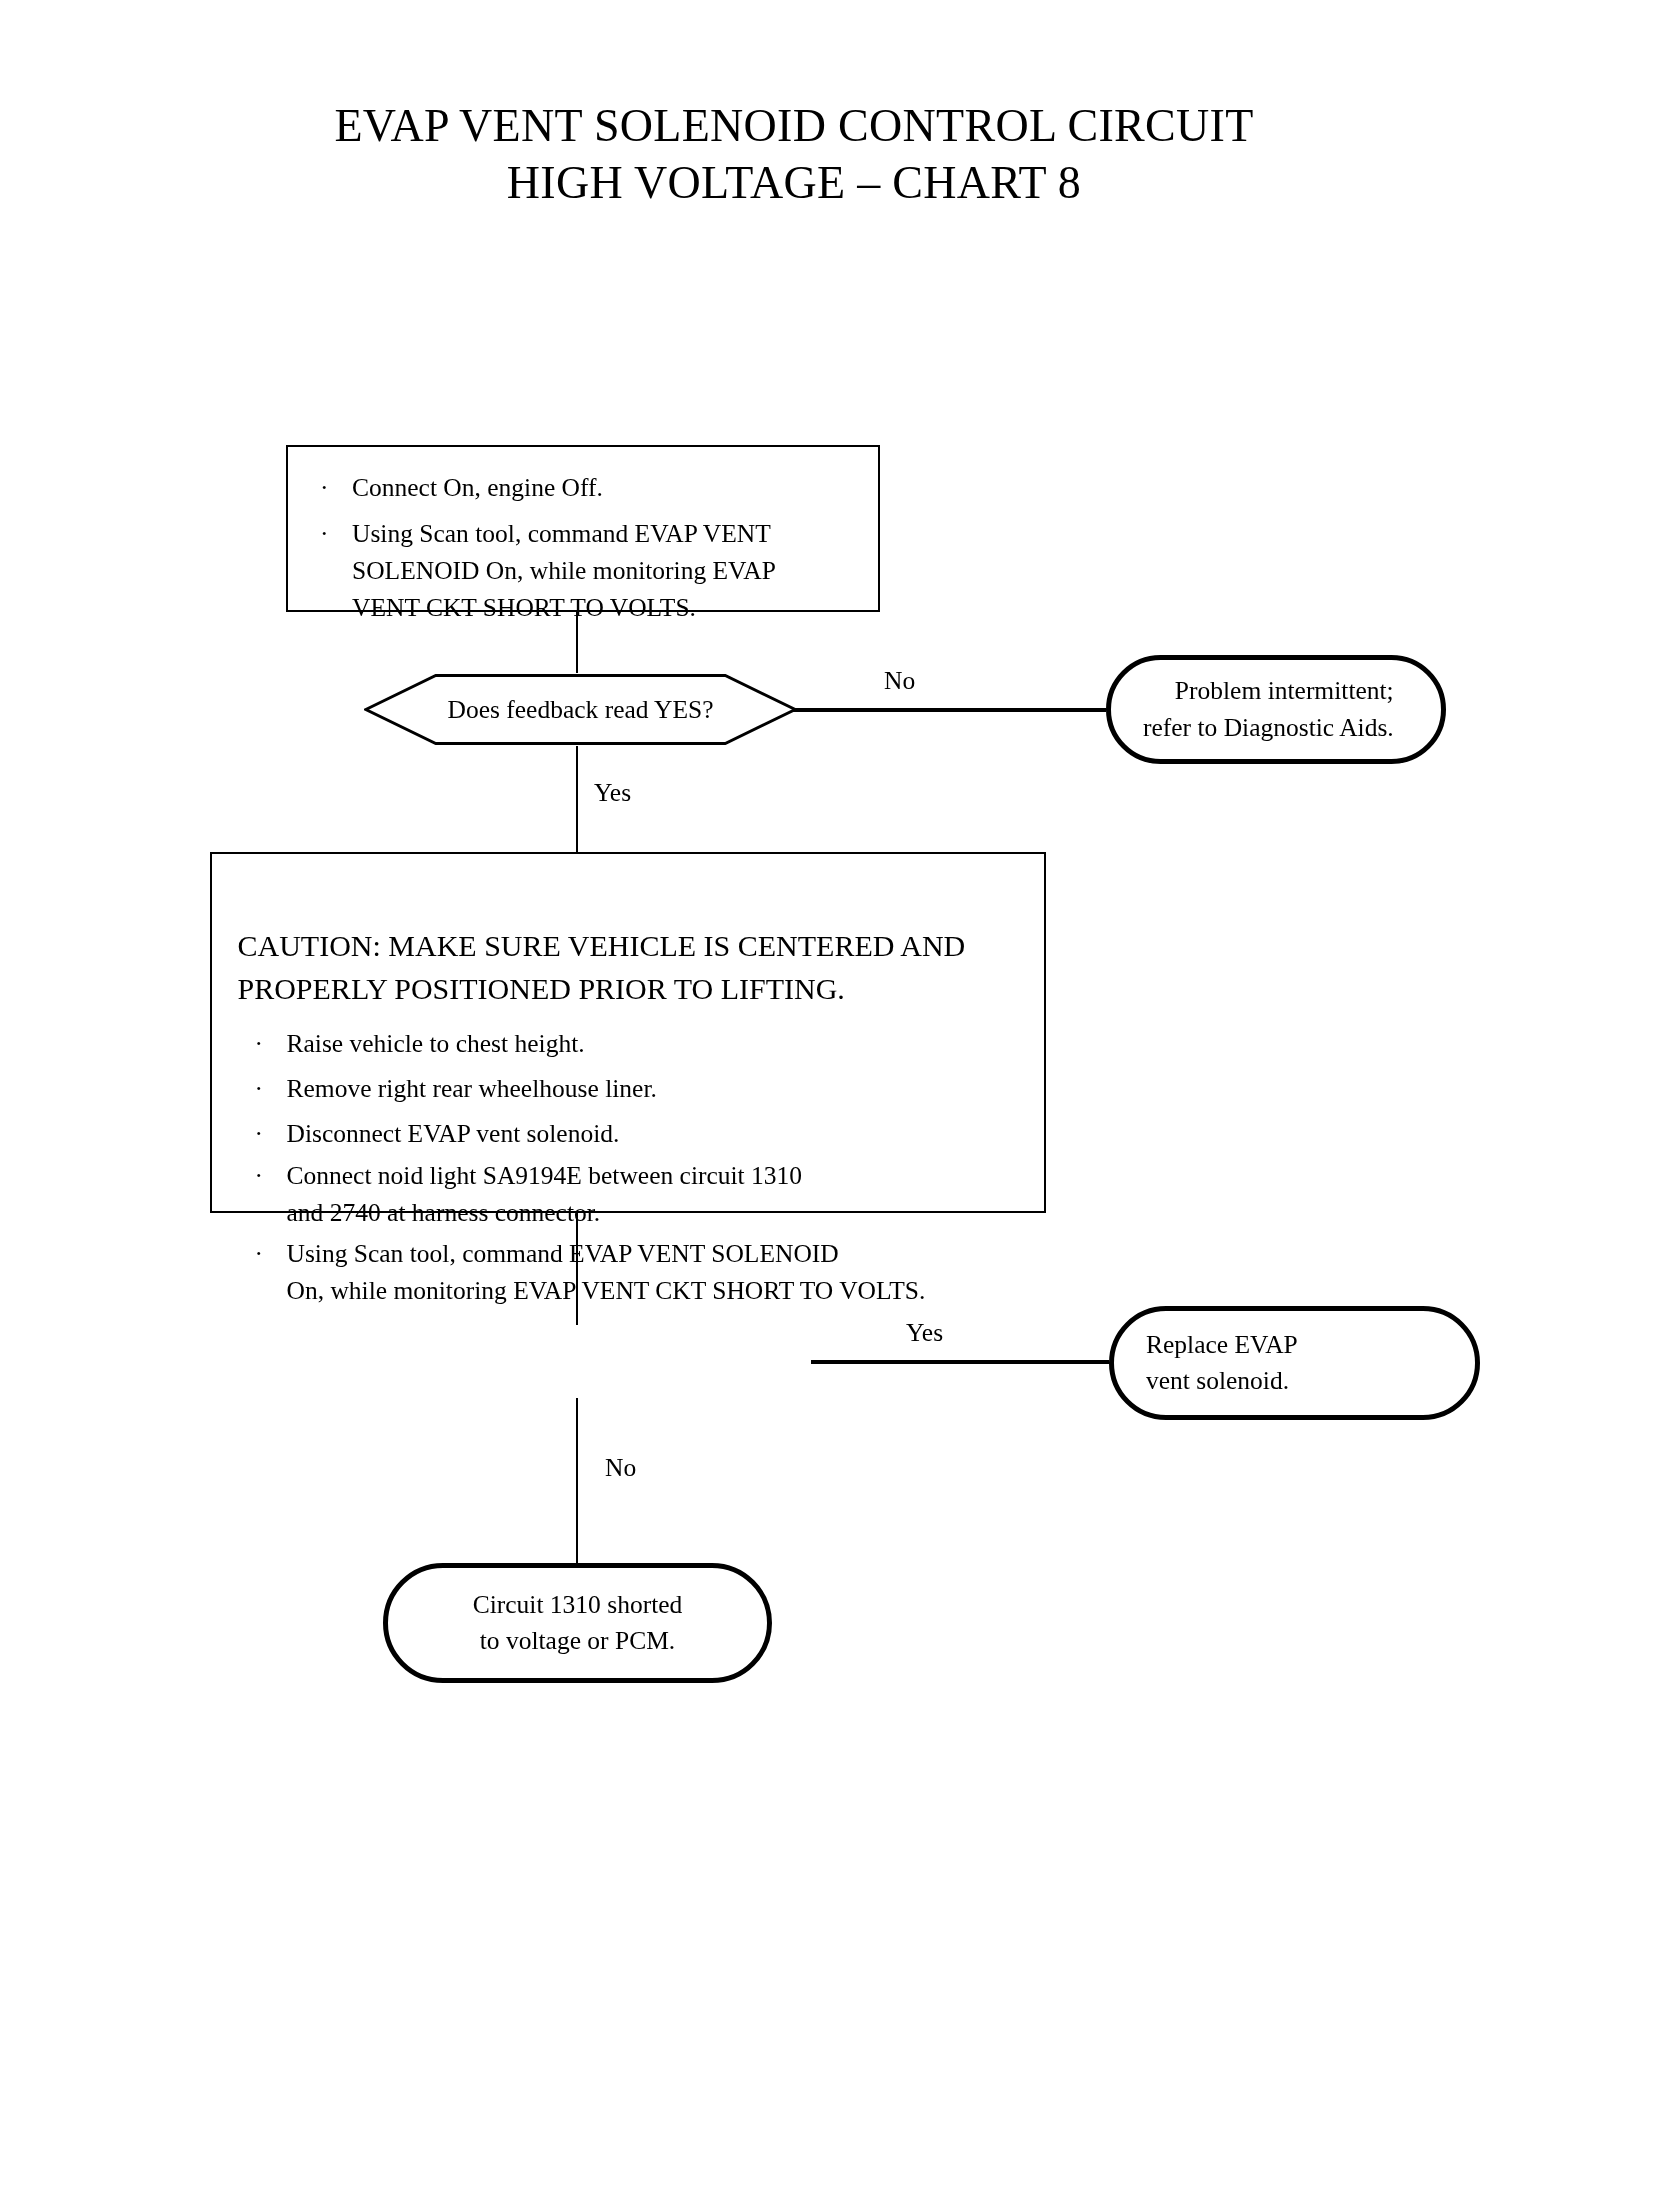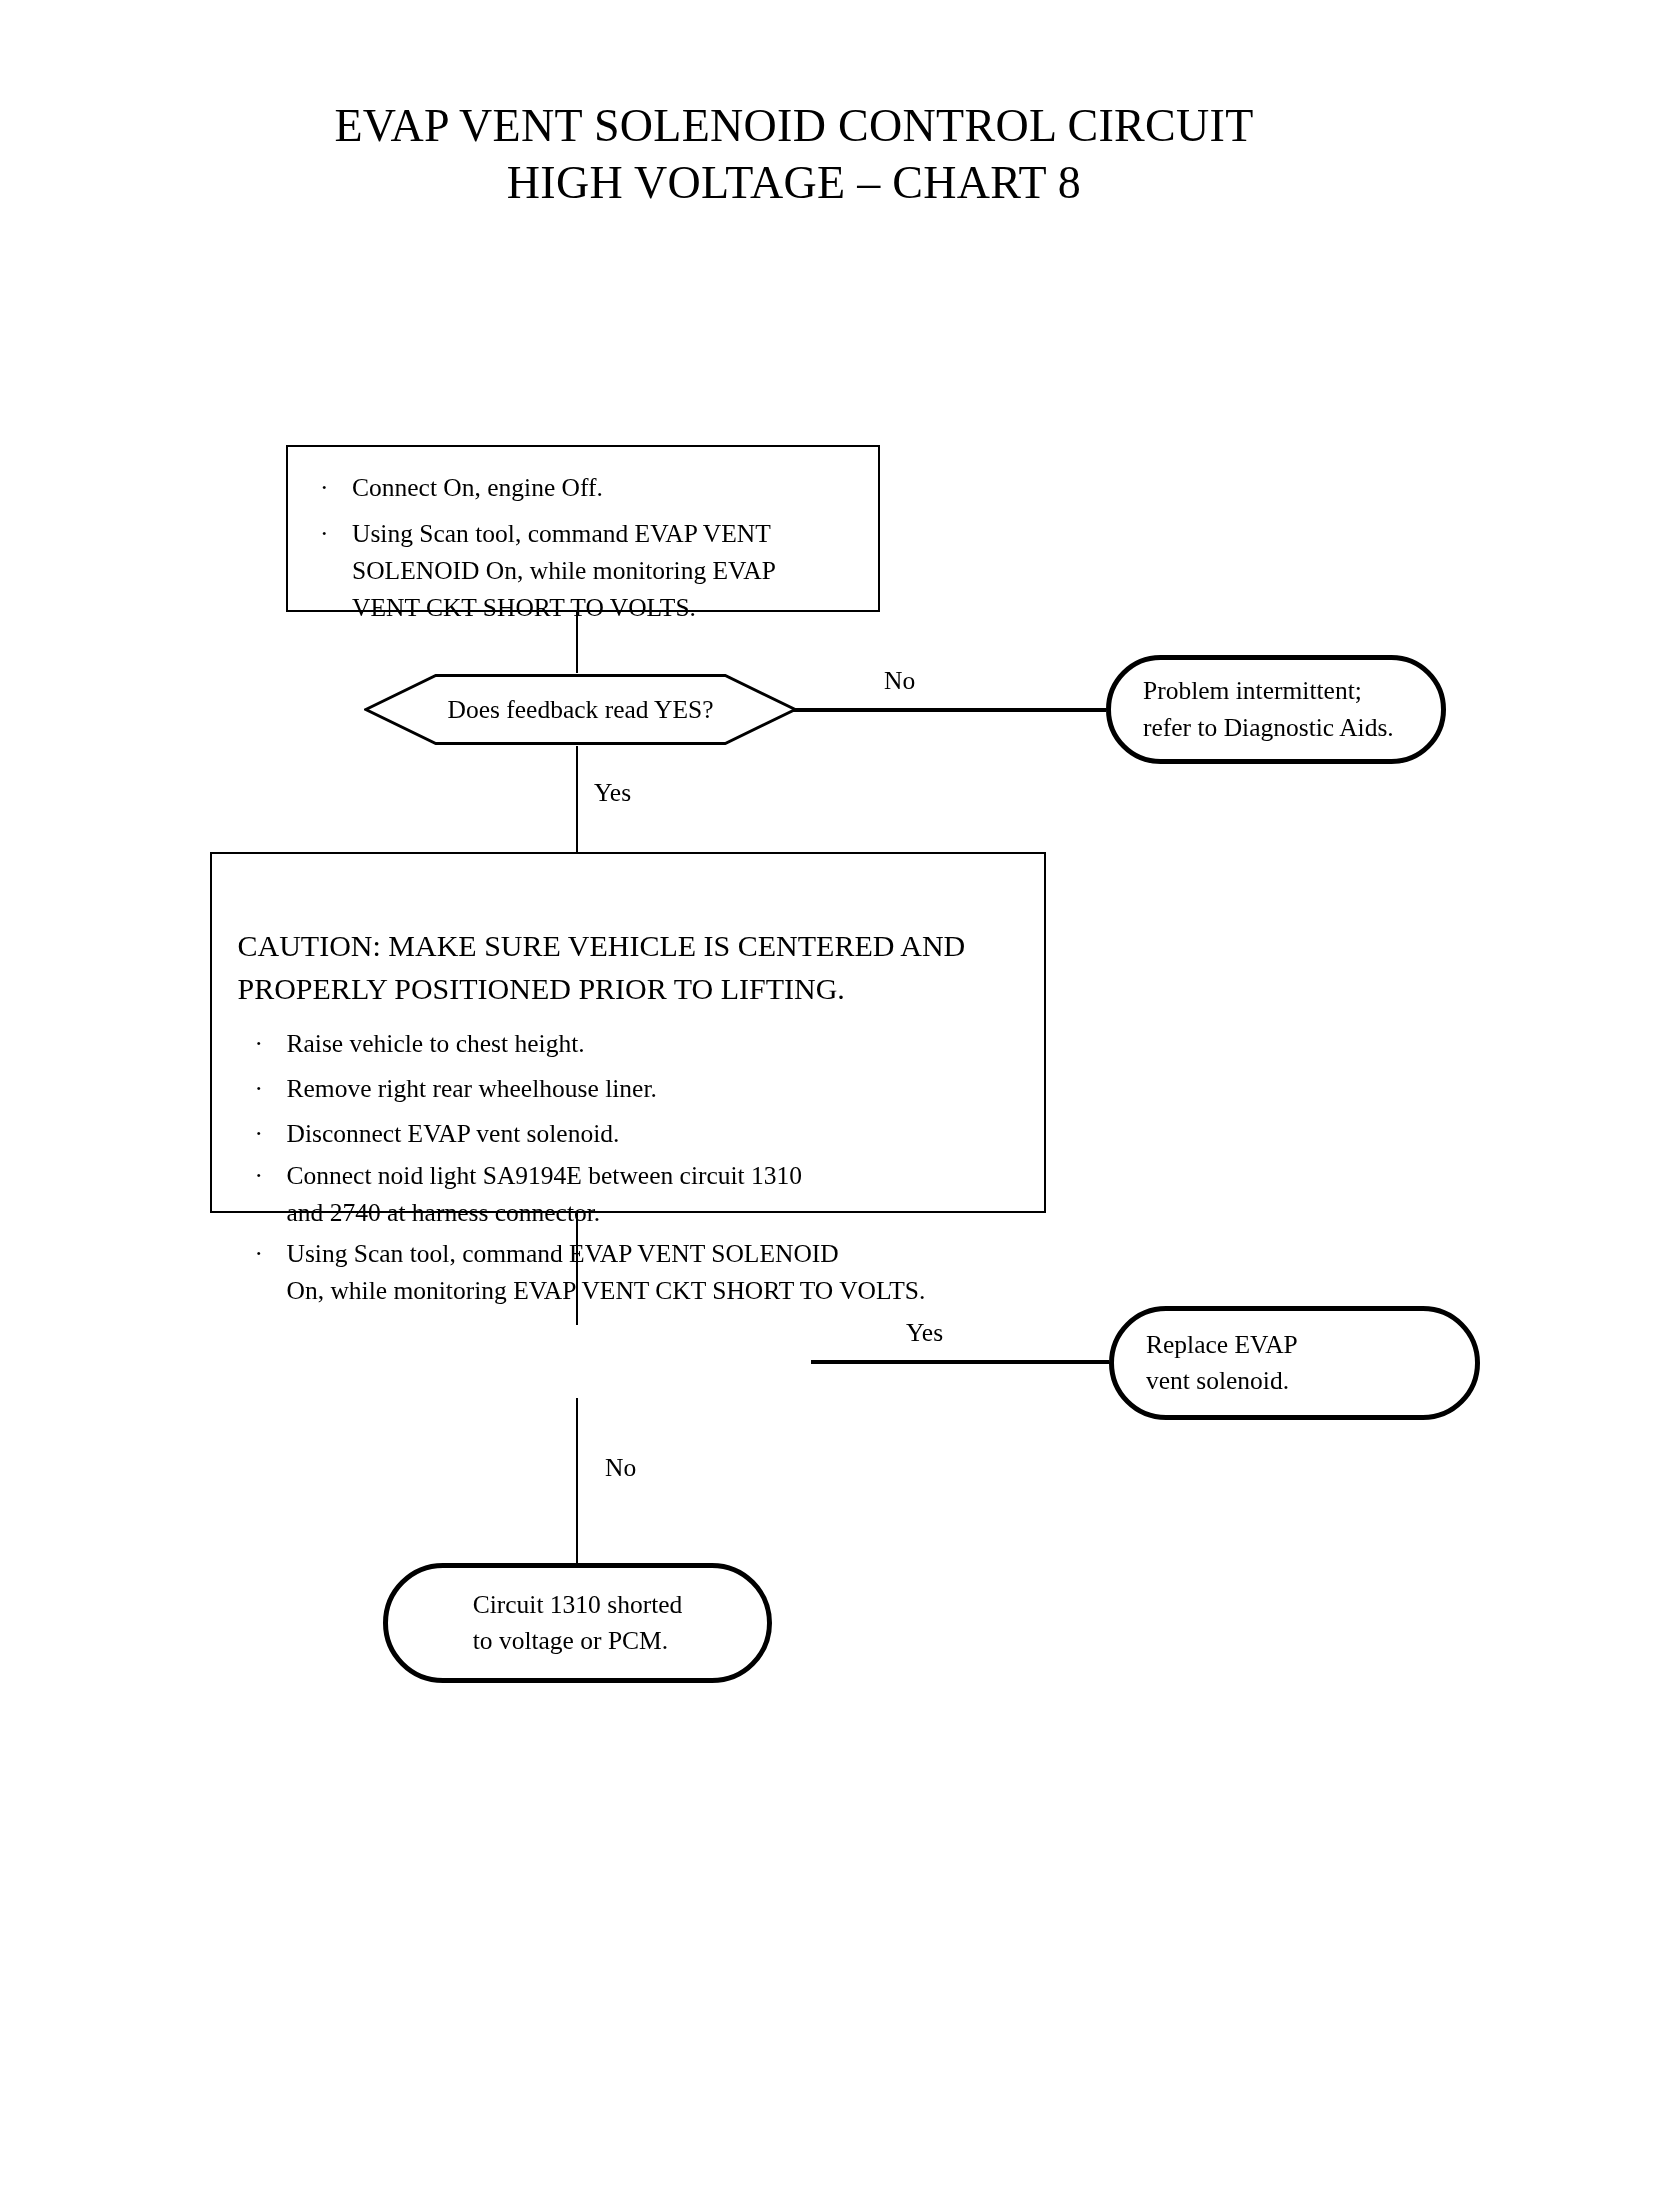--- a/index.html
+++ b/index.html
@@ -138,21 +138,21 @@
   <div class="hex-wrap" style="left:364px; top:673px; width:433px; height:73px;">
     <svg width="433" height="73" viewBox="0 0 712 120" aria-hidden="true">
       <polygon points="3,60 118,4 594,4 709,60 594,116 118,116" fill="#ffffff" stroke="#000000" stroke-width="5"></polygon>
     </svg>
     <div class="hex-label">Does feedback read YES?</div>
   </div>
 
   <div class="conn conn-thick-h" style="left:793px; top:708px; width:313px; height:3.6px;"></div>
   <div class="edge-label" style="left:884px; top:666px;">No</div>
 
-  <div class="node term" style="left:1106px; top:655px; width:340px; height:109px;">
+  <div class="node term" style="left:1106px; top:655px; width:340px; height:109px;text-align:right;">
     <div class="term-text">Problem intermittent;
 refer to Diagnostic Aids.</div>
   </div>
 
   <div class="conn conn-v" style="left:576px; top:746px; width:1.8px; height:106px;"></div>
   <div class="edge-label" style="left:594px; top:778px;">Yes</div>
 
   <div class="node proc-box" style="left:210px; top:852px; width:836px; height:361px;">
     <div style="padding:25.5px 0 0 25.5px;">
       <div class="caution-head" style="margin-bottom:16px;">CAUTION:  MAKE SURE VEHICLE IS CENTERED AND
@@ -191,18 +191,18 @@
 
   <div class="node term" style="left:1109px; top:1306px; width:371px; height:114px;">
     <div class="term-text">Replace EVAP
 vent solenoid.</div>
   </div>
 
   <div class="conn conn-v" style="left:576px; top:1398px; width:1.8px; height:165px;"></div>
   <div class="edge-label" style="left:605px; top:1453px;">No</div>
 
   <div class="node term" style="left:383px; top:1563px; width:389px; height:120px; justify-content:center;">
-    <div class="term-text" style="padding-left:0; text-align:left;">Circuit 1310 shorted
+    <div class="term-text" style="padding-left:0; text-align:center;">Circuit 1310 shorted
 to voltage or PCM.</div>
   </div>
 
 </div>
 
 
 </body></html>

